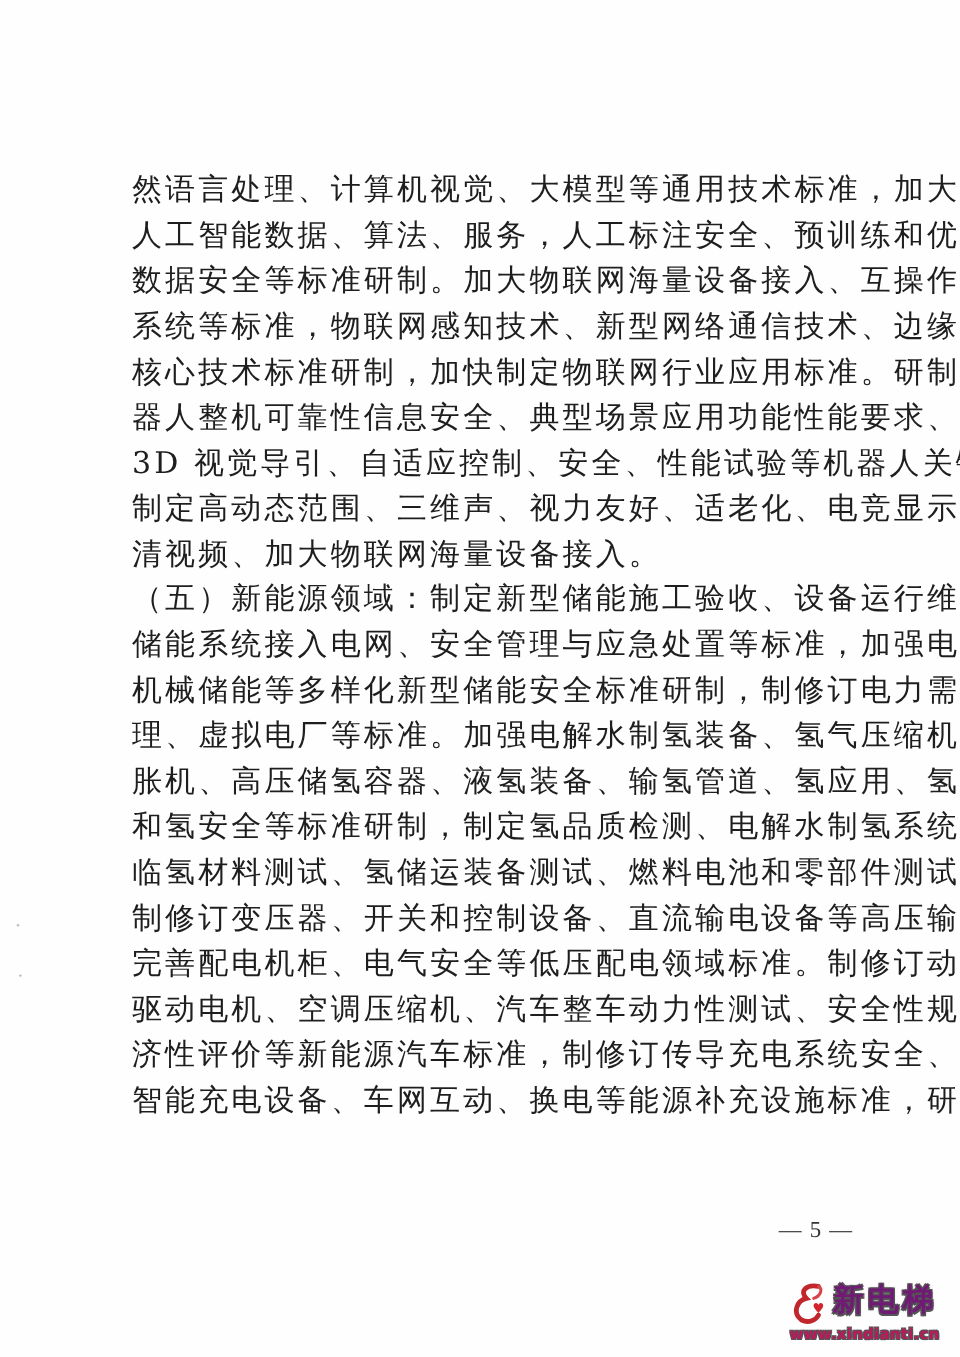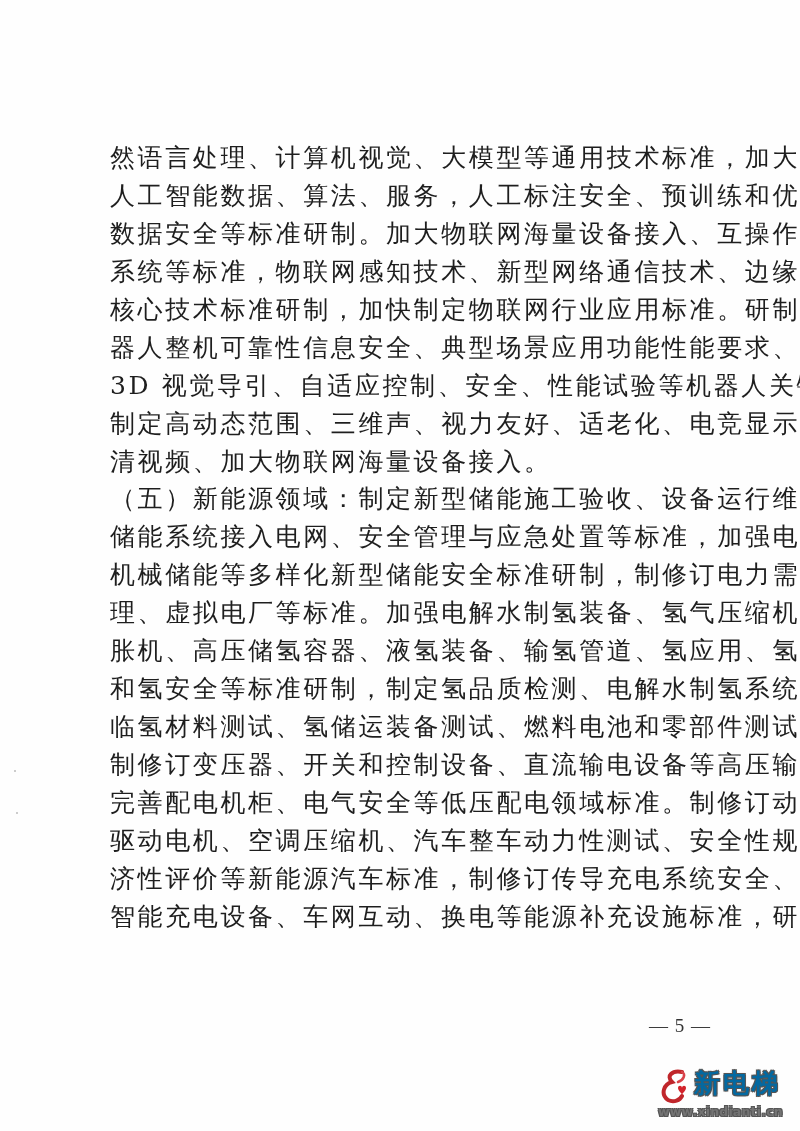--- a/index.html
+++ b/index.html
@@ -63,34 +63,34 @@
       width: 36px;
       height: 36px;
     }
     .logo-cn {
       position: absolute;
       left: 36px;
       top: -2px;
       font-family: "DejaVu Sans", sans-serif;
       font-weight: bold;
       font-size: 26px;
-      color: #0369a1;
+      color: #701a75;
       letter-spacing: 3px;
       text-shadow:
         -1px -1px 0 #555, 1px -1px 0 #555, -1px 1px 0 #555, 1px 1px 0 #555,
         0 0 2px #777;
     }
     .logo-url {
       position: absolute;
       left: 0px;
       top: 36px;
       font-family: "DejaVu Sans", sans-serif;
       font-weight: bold;
       font-size: 12.5px;
-      color: #737373;
+      color: #be185d;
       letter-spacing: 0.2px;
       text-shadow:
         -1px -1px 0 #555, 1px -1px 0 #555, -1px 1px 0 #555, 1px 1px 0 #555;
     }
     .speck {
       position: absolute;
       width: 2px; height: 2px;
       background: #bbb;
       border-radius: 1px;
     }

